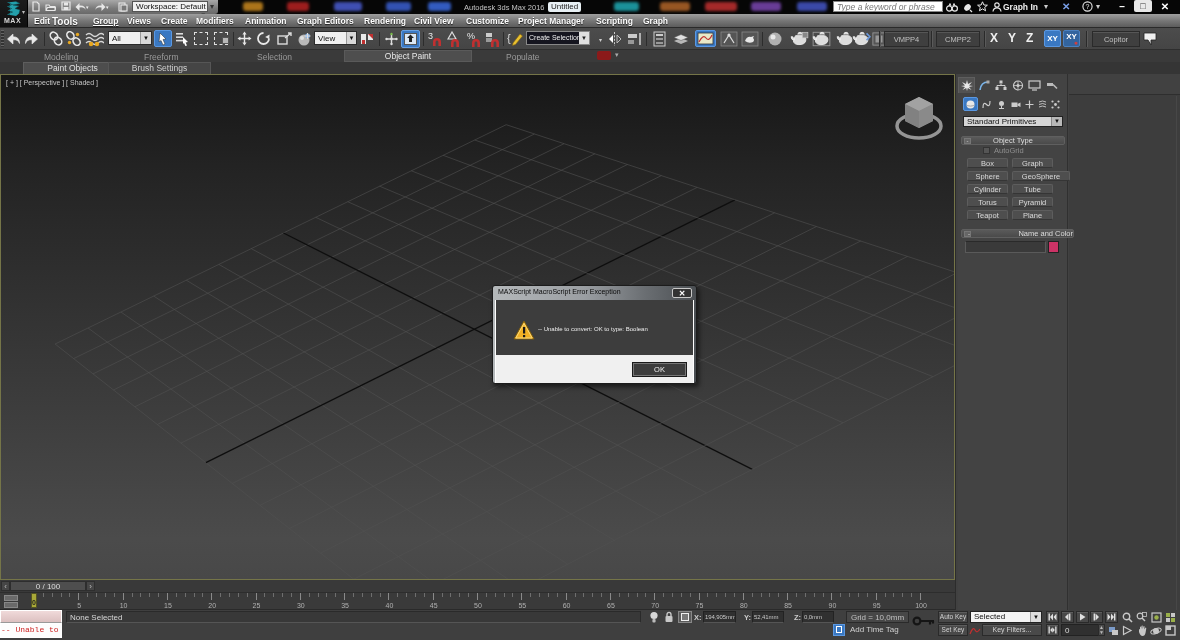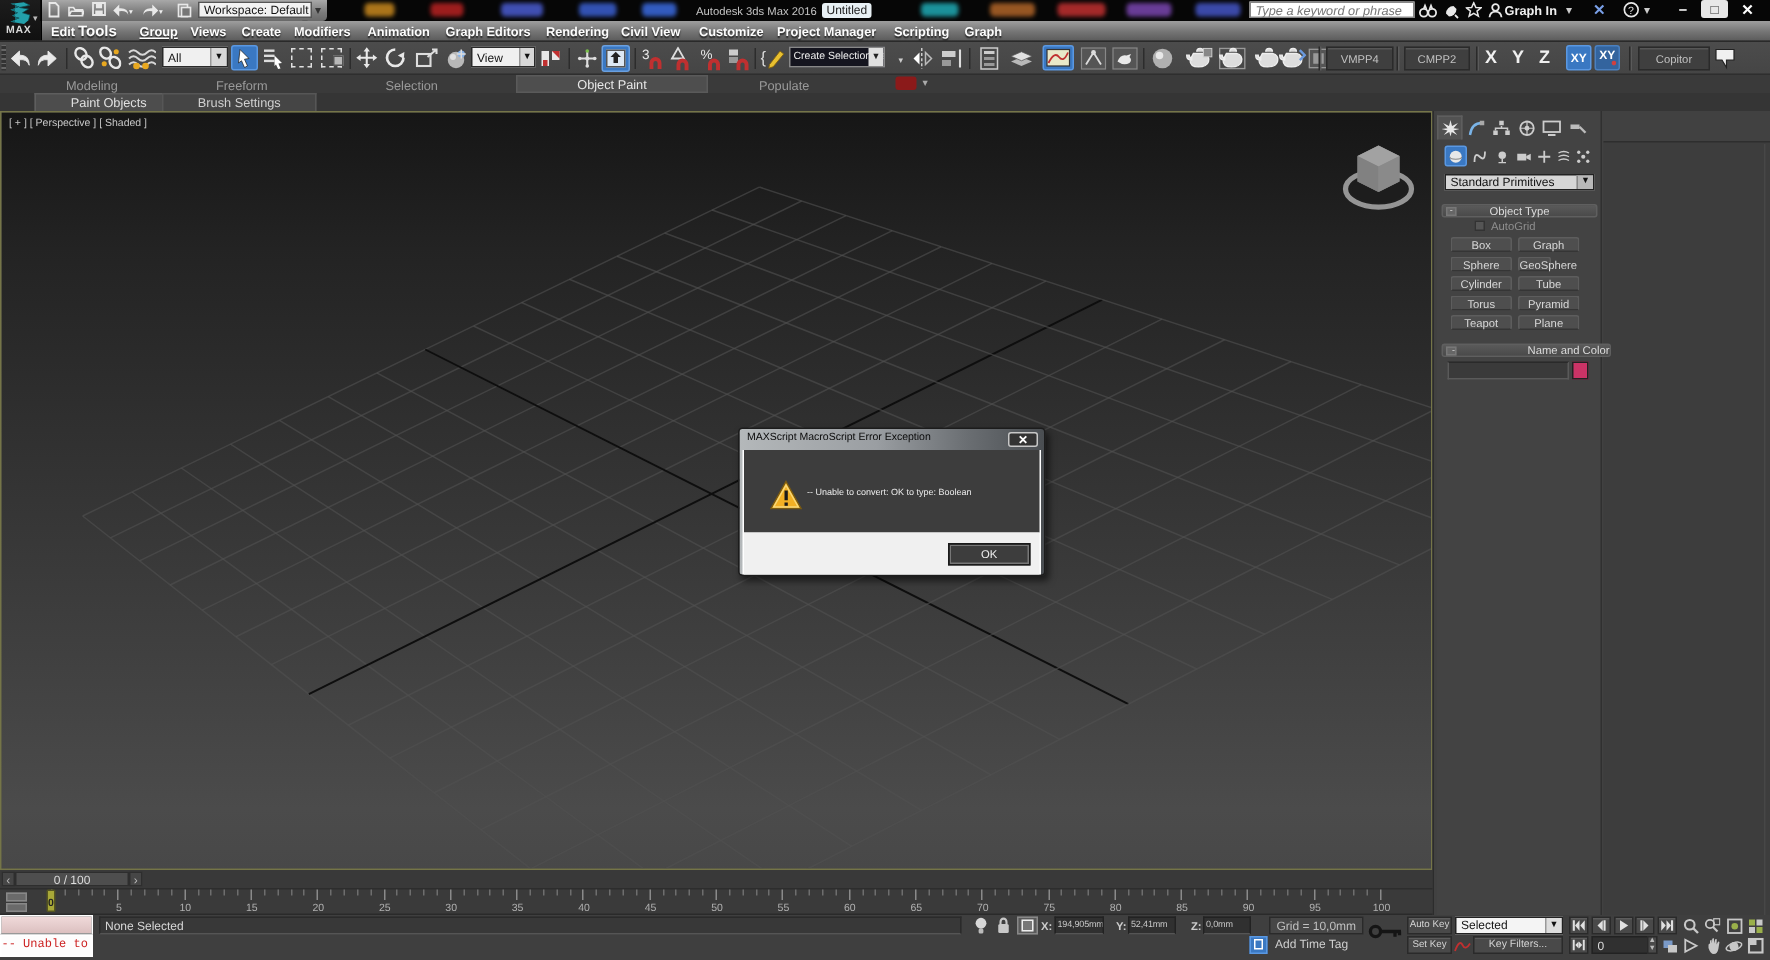--- a/index.html
+++ b/index.html
@@ -430,21 +430,21 @@
       <circle cx="7.5" cy="7.5" r="1.1" fill="#ccc"></circle>
       <circle cx="1.5" cy="7.5" r="1.1" fill="#ccc"></circle>
     </svg>
 <div class="abs" style="left:7px;top:42px;width:100px;height:11px;background:#d6d6d6;border:1px solid #222;font-size:8px;color:#111;padding-left:3px;line-height:10px;">Standard Primitives<span style="position:absolute;right:0;top:0;width:11px;height:9px;background:#b8b8b8;border-left:1px solid #888;text-align:center;font-size:6px;line-height:9px;">▼</span></div>
 <div class="abs" style="left:5px;top:62px;width:104px;height:9px;background:linear-gradient(#5a5a5a,#4a4a4a);border:1px solid #5f5f5f;border-radius:2px;font-size:7.5px;color:#ddd;text-align:center;line-height:8px;">Object Type<span style="position:absolute;left:2px;top:1px;width:7px;height:6px;background:#666;border:1px solid #777;font-size:6px;line-height:5px;">-</span></div>
 <span class="abs" style="left:27px;top:73px;width:7px;height:7px;background:#555;border:1px solid #333;"></span>
 <span class="abs" style="left:38px;top:72px;font-size:7.5px;color:#8f8f8f;">AutoGrid</span>
 <div class="abs" style="left:11px;top:84px;width:41px;height:10px;background:#4e4e4e;border:1px solid #5d5d5d;border-bottom-color:#353535;border-radius:2px;color:#d8d8d8;font-size:7.5px;text-align:center;line-height:9px;">Box</div>
 <div class="abs" style="left:56px;top:84px;width:41px;height:10px;background:#4e4e4e;border:1px solid #5d5d5d;border-bottom-color:#353535;border-radius:2px;color:#d8d8d8;font-size:7.5px;text-align:center;line-height:9px;">Graph</div>
 <div class="abs" style="left:11px;top:97px;width:41px;height:10px;background:#4e4e4e;border:1px solid #5d5d5d;border-bottom-color:#353535;border-radius:2px;color:#d8d8d8;font-size:7.5px;text-align:center;line-height:9px;">Sphere</div>
-<div class="abs" style="left:56px;top:97px;width:22px;height:10px;background:#4e4e4e;border:1px solid #5d5d5d;border-bottom-color:#353535;border-radius:2px;color:#d8d8d8;font-size:7.5px;text-align:center;line-height:9px;">GeoSphere</div>
+<div class="abs" style="left:56px;top:97px;width:58px;height:10px;background:#4e4e4e;border:1px solid #5d5d5d;border-bottom-color:#353535;border-radius:2px;color:#d8d8d8;font-size:7.5px;text-align:center;line-height:9px;">GeoSphere</div>
 <div class="abs" style="left:11px;top:110px;width:41px;height:10px;background:#4e4e4e;border:1px solid #5d5d5d;border-bottom-color:#353535;border-radius:2px;color:#d8d8d8;font-size:7.5px;text-align:center;line-height:9px;">Cylinder</div>
 <div class="abs" style="left:56px;top:110px;width:41px;height:10px;background:#4e4e4e;border:1px solid #5d5d5d;border-bottom-color:#353535;border-radius:2px;color:#d8d8d8;font-size:7.5px;text-align:center;line-height:9px;">Tube</div>
 <div class="abs" style="left:11px;top:123px;width:41px;height:10px;background:#4e4e4e;border:1px solid #5d5d5d;border-bottom-color:#353535;border-radius:2px;color:#d8d8d8;font-size:7.5px;text-align:center;line-height:9px;">Torus</div>
 <div class="abs" style="left:56px;top:123px;width:41px;height:10px;background:#4e4e4e;border:1px solid #5d5d5d;border-bottom-color:#353535;border-radius:2px;color:#d8d8d8;font-size:7.5px;text-align:center;line-height:9px;">Pyramid</div>
 <div class="abs" style="left:11px;top:136px;width:41px;height:10px;background:#4e4e4e;border:1px solid #5d5d5d;border-bottom-color:#353535;border-radius:2px;color:#d8d8d8;font-size:7.5px;text-align:center;line-height:9px;">Teapot</div>
 <div class="abs" style="left:56px;top:136px;width:41px;height:10px;background:#4e4e4e;border:1px solid #5d5d5d;border-bottom-color:#353535;border-radius:2px;color:#d8d8d8;font-size:7.5px;text-align:center;line-height:9px;">Plane</div>
 <div class="abs" style="left:5px;top:155px;width:113px;height:9px;background:linear-gradient(#5a5a5a,#4a4a4a);border:1px solid #5f5f5f;border-radius:2px;font-size:7.5px;color:#ddd;text-align:right;line-height:8px;">Name and Color<span style="position:absolute;left:2px;top:1px;width:7px;height:6px;background:#666;border:1px solid #777;font-size:6px;line-height:5px;">-</span></div>
 <div class="abs" style="left:9px;top:167px;width:81px;height:12px;background:#3a3a3a;border:1px solid #5a5a5a;border-top-color:#2a2a2a;"></div>
 <div class="abs" style="left:92px;top:167px;width:11px;height:12px;background:#cc3366;border:1px solid #222;"></div>
 </div>

